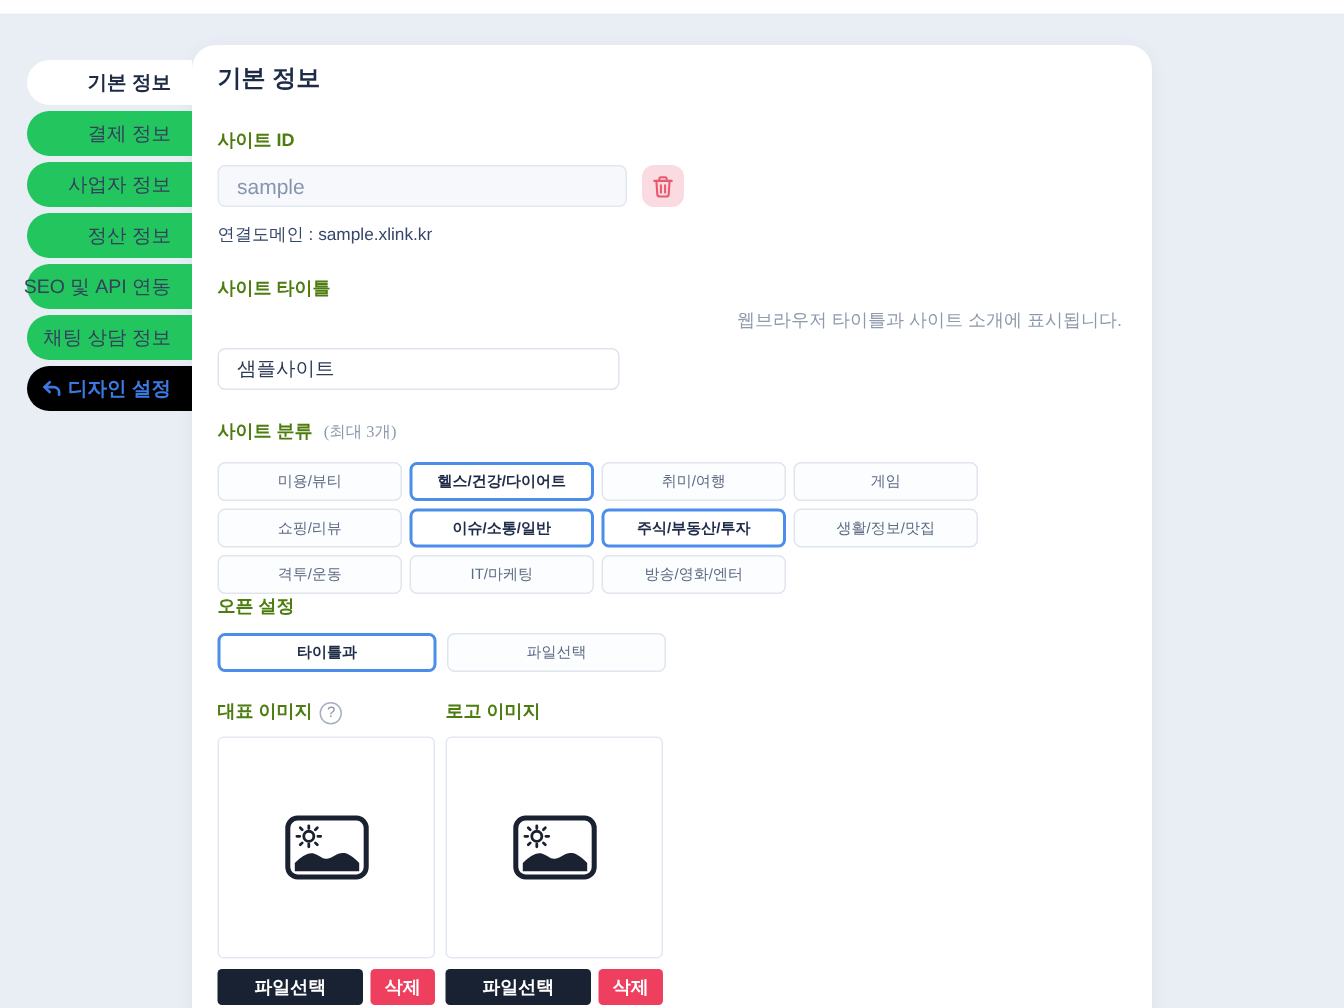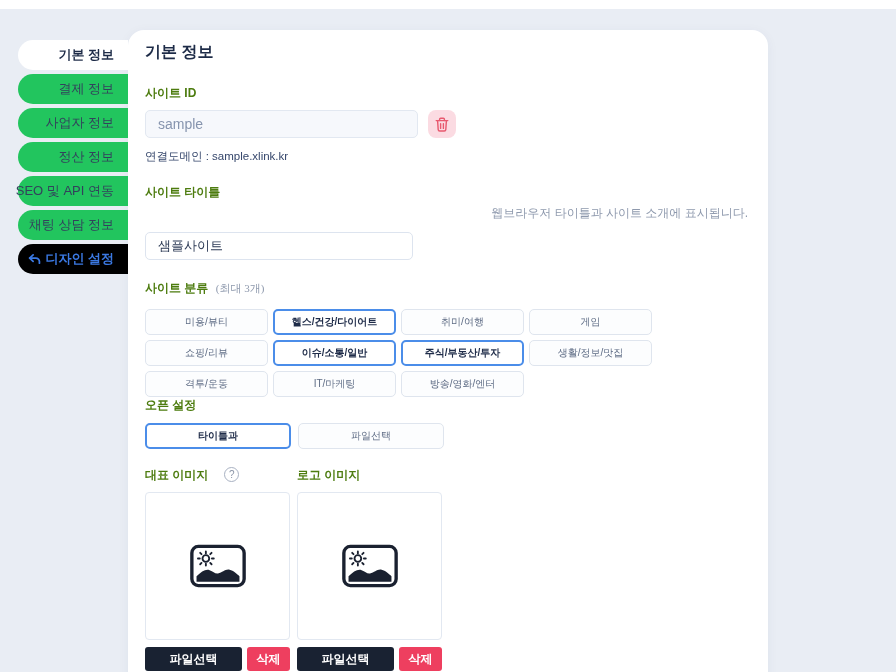--- a/index.html
+++ b/index.html
@@ -46,21 +46,21 @@
           font-size:10px; color:#5d6b84; display:flex; align-items:center; justify-content:center;
           cursor:pointer; font-family:"Liberation Sans", sans-serif; }
   .chip.selected { border:2px solid #4b8de9; background:#ffffff; color:#1f2c49; font-weight:700; }
 
   .sec-open { }
   .open-row { margin-top:9px; display:flex; gap:7px; }
   .open-row .chip { width:146px; }
 
   .sec-images { margin-top:18px; }
   .img-label-row { display:flex; gap:7px; }
-  .img-label-cell { width:145px; display:flex; align-items:flex-start; gap:16px; }
+  .img-label-cell { width:145px; display:flex; align-items:flex-end; gap:5px; }
   .q-icon { width:15px; height:15px; border:1px solid #a8b1c2; border-radius:50%; color:#8a94a6;
             font-size:10px; display:inline-flex; align-items:center; justify-content:center; cursor:pointer; }
   .img-box-row { margin-top:8px; display:flex; gap:7px; }
   .img-box { width:145px; height:148px; border:1px solid #e2e8f1; border-radius:4px; background:#fff;
              display:flex; align-items:center; justify-content:center; }
   .img-btn-row { margin-top:7px; display:flex; gap:7px; }
   .img-btn-group { width:145px; display:flex; gap:5px; }
   .btn-file { width:97px; height:24px; background:#192232; color:#fff; border:none; border-radius:3px;
               font-size:12px; font-weight:700; cursor:pointer; font-family:"Liberation Sans", sans-serif; }
   .btn-del { width:43px; height:24px; background:#ee3f5f; color:#fff; border:none; border-radius:3px;

